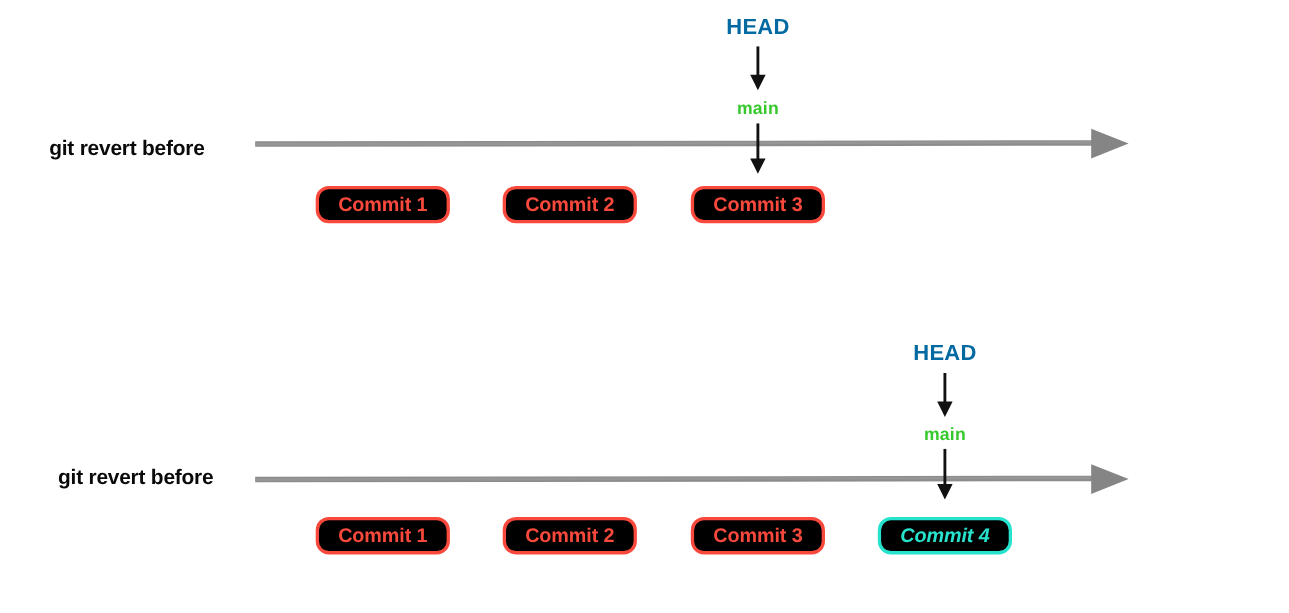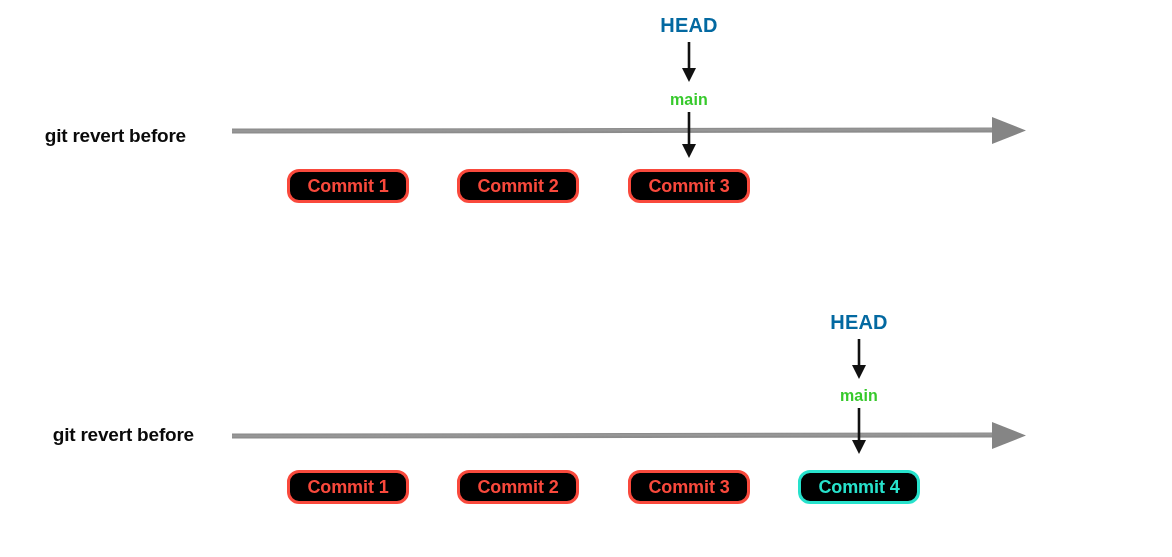--- a/index.html
+++ b/index.html
@@ -81,20 +81,21 @@
   }
   .commit-box .commit-text {
     font-size: 18px;
     font-weight: 600;
     color: #f9493c;
     letter-spacing: -0.1px;
     white-space: nowrap;
   }
   .commit-box.teal {
     border-color: #27e2cc;
+    font-style: italic;
   }
   .commit-box.teal .commit-text {
     color: #27e2cc;
   }
 </style>
 </head>
 <body>
 
 <div id="canvas">
 

